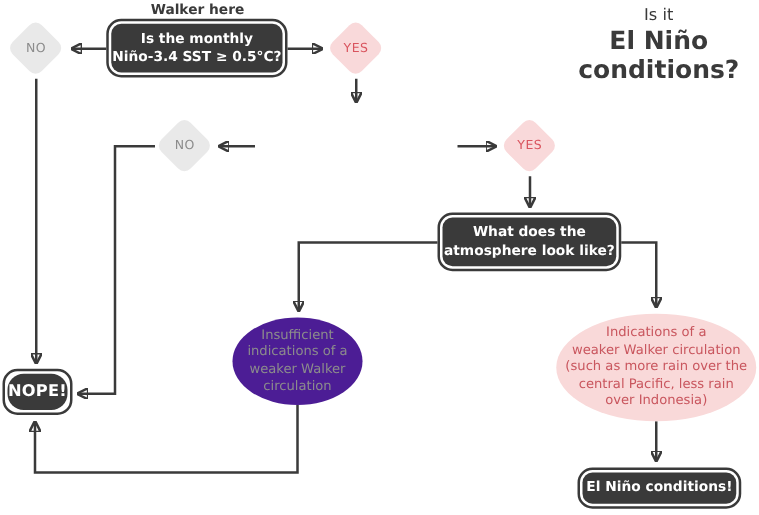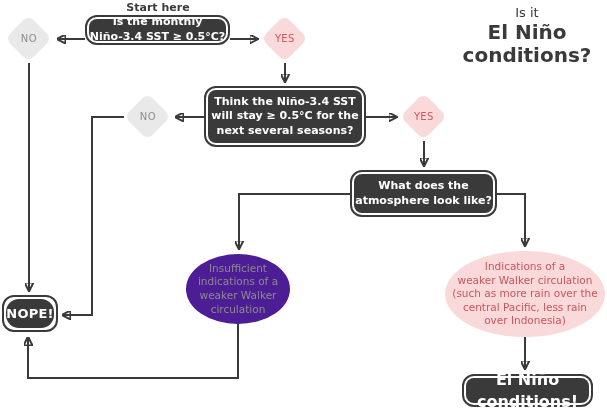--- a/index.html
+++ b/index.html
@@ -39,27 +39,27 @@
     background: #3a3a3a;
     border-radius: 8px;
     color: #ffffff;
     font-weight: bold;
     display: flex; align-items: center; justify-content: center;
     text-align: center;
     white-space: pre-line;
     font-size: 11px;
     line-height: 1.32;
   }
-  .box-q1 { left: 85px;  top: 15px;  width: 145px; height: 30px; }
+  .box-q1 { left: 85px;  top: 15px;  width: 145px; height: 47px; }
   .box-q2 { left: 204px; top: 86px;  width: 162px; height: 61px; }
   .box-q3 { left: 350px; top: 170px; width: 147px; height: 47px; }
   .box-nope   { left: 2px;   top: 295px; width: 56px;  height: 37px; }
   .box-nope .inner { font-size: 13px; letter-spacing: 0.2px; border-radius: 13px; }
   .box-result { left: 462px; top: 374px; width: 131px; height: 33px; }
-  .box-result .inner { font-size: 16px; }
+  .box-result .inner { font-size: 11px; }
 
   
   .diamond {
     position: absolute;
     width: 33px; height: 33px;
     border-radius: 7px;
     transform: rotate(45deg);
     display: flex; align-items: center; justify-content: center;
   }
   .diamond > span {
@@ -125,46 +125,41 @@
     <path d="M366,117 H396" marker-end="url(#ah)"></path>
     <path d="M29,63 V290" marker-end="url(#ah)"></path>
     <path d="M124,117 H92 V315 H63" marker-end="url(#ah)"></path>
     <path d="M424,141 V165" marker-end="url(#ah)"></path>
     <path d="M350,194 H239 V248" marker-end="url(#ah)"></path>
     <path d="M497,194 H525 V245" marker-end="url(#ah)"></path>
     <path d="M238,324 V378 H28 V338" marker-end="url(#ah)"></path>
     <path d="M525,337 V368" marker-end="url(#ah)"></path>
   </svg>
 
-  <div class="start-label">Start here</div>
+  <div class="start-label">Walker here</div>
 
   <div class="page-title">
     <div class="small">Is it</div>
     <div class="big">El Niño
 conditions?</div>
   </div>
 
   <div class="node-dark box-q1">
     <div class="inner">Is the monthly
 Niño-3.4 SST ≥ 0.5°C?</div>
   </div>
 
   <div class="diamond gray d-no1">
     <span>NO</span>
   </div>
 
   <div class="diamond pink d-yes1">
     <span>YES</span>
   </div>
 
-  <div class="node-dark box-q2">
-    <div class="inner">Think the Niño-3.4 SST
-will stay ≥ 0.5°C for the
-next several seasons?</div>
-  </div>
 
   <div class="diamond gray d-no2">
     <span>NO</span>
   </div>
 
   <div class="diamond pink d-yes2">
     <span>YES</span>
   </div>
 
   <div class="node-dark box-q3">

